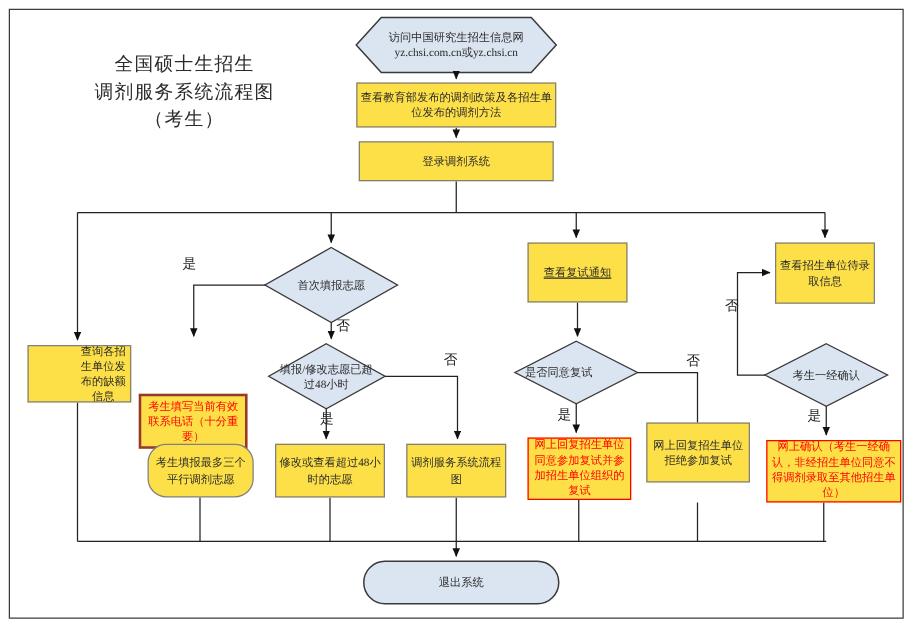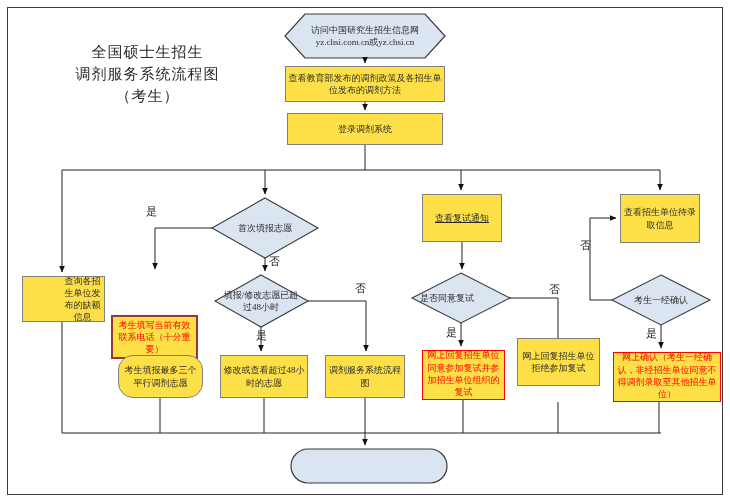--- a/index.html
+++ b/index.html
@@ -133,20 +133,23 @@
   </div>
   <div class="node shape-overlay" style="left:219px;top:277px;width:84px;height:48px;">
     <span>填报/修改志愿已超过48小时</span>
   </div>
   <div class="node shape-overlay" style="left:400px;top:275px;width:94px;height:46px;">
     <span>是否同意复试</span>
   </div>
   <div class="node shape-overlay" style="left:614px;top:277px;width:94px;height:46px;">
     <span>考生一经确认</span>
   </div>
+  <div class="node shape-overlay" style="left:291px;top:449px;width:156px;height:34px;">
+    <span>退出系统</span>
+  </div>
 
   <span class="edge-label" style="left:146px;top:206px;">是</span>
   <span class="edge-label" style="left:269px;top:256px;">否</span>
   <span class="edge-label" style="left:256px;top:330px;">是</span>
   <span class="edge-label" style="left:355px;top:283px;">否</span>
   <span class="edge-label" style="left:446px;top:327px;">是</span>
   <span class="edge-label" style="left:549px;top:284px;">否</span>
   <span class="edge-label" style="left:646px;top:328px;">是</span>
   <span class="edge-label" style="left:580px;top:240px;">否</span>
 </div>

